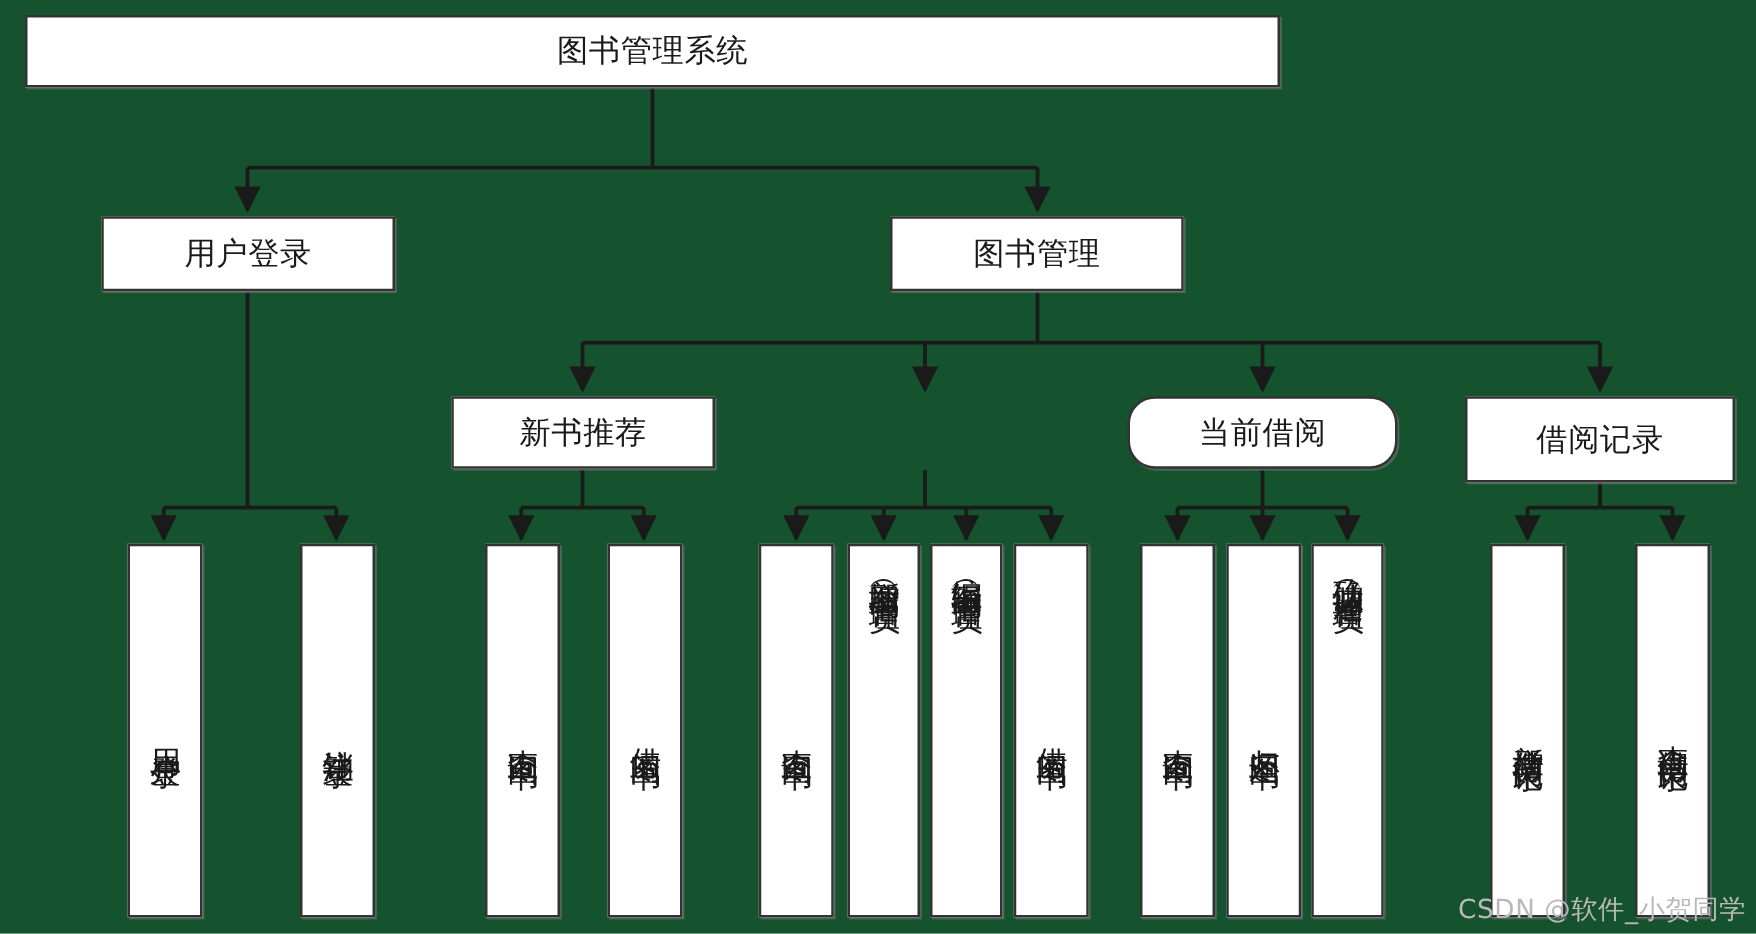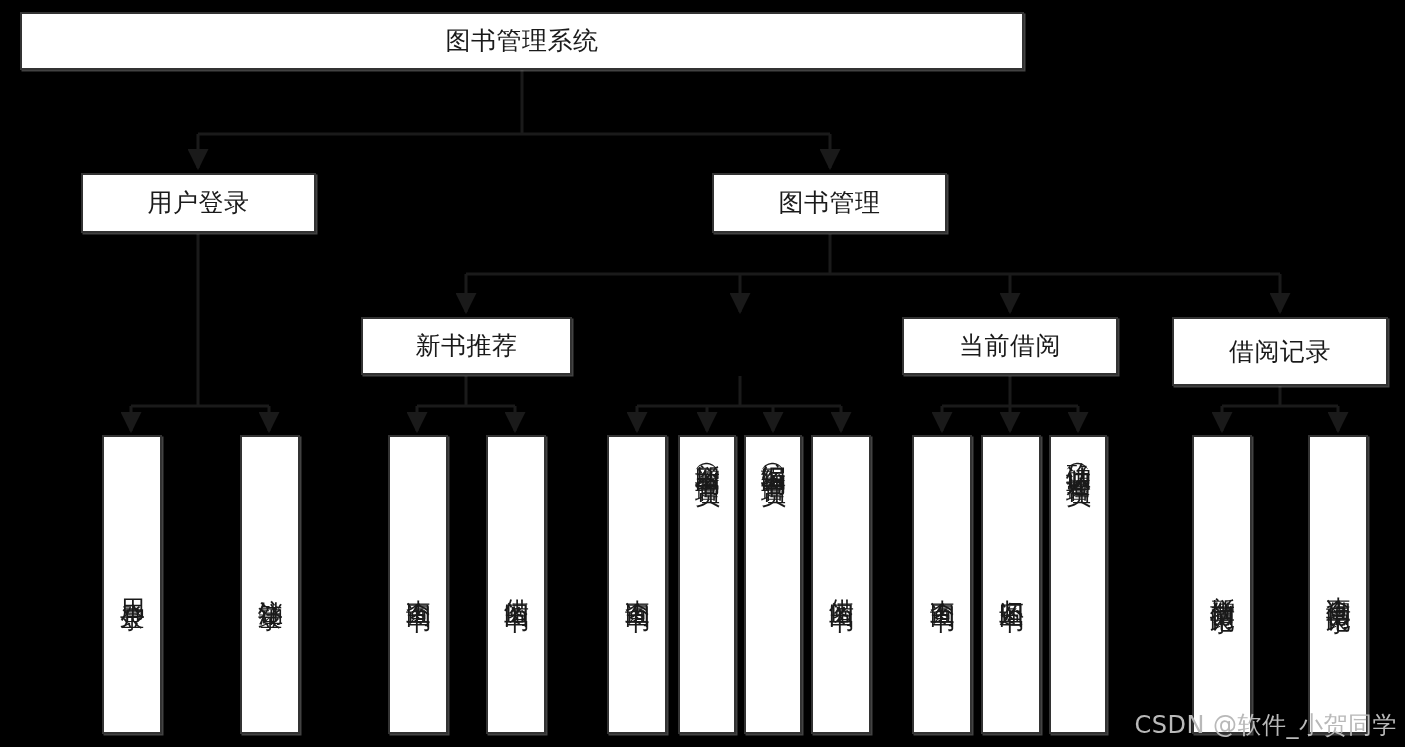--- a/index.html
+++ b/index.html
@@ -7,21 +7,21 @@
     padding: 0;
     background: #ffffff;
   }
   body {
     font-family: "DejaVu Sans", "Liberation Sans", sans-serif;
   }
   #canvas {
     position: relative;
     width: 1405px;
     height: 747px;
-    background: #000000;
+    background: #14532d;
     overflow: hidden;
   }
   svg.edges {
     position: absolute;
     left: 0;
     top: 0;
     width: 1405px;
     height: 747px;
     pointer-events: none;
   }
@@ -60,21 +60,21 @@
     white-space: nowrap;
   }
   .node.vertical.mid {
     align-items: center;
     padding-top: 0;
   }
   #watermark {
     position: absolute;
     right: 8px;
     bottom: 6px;
-    font-size: 24px;
+    font-size: 21px;
     color: #b9b9b9;
     white-space: nowrap;
     letter-spacing: 0.5px;
   }
 </style>
 </head>
 <body>
 
 <div id="canvas">
 
@@ -135,21 +135,21 @@
   <div class="node horizontal" style="left:81px; top:173px; width:235px; height:60px;">
     <span class="lbl">用户登录</span>
   </div>
   <div class="node horizontal" style="left:361px; top:317px; width:211px; height:58px;">
     <span class="lbl">新书推荐</span>
   </div>
 
   <div class="node horizontal" style="left:712px; top:173px; width:235px; height:60px;">
     <span class="lbl">图书管理</span>
   </div>
-  <div class="node horizontal" style="left:902px; top:317px; width:216px; height:58px;">
+  <div class="node horizontal" style="left:902px; top:317px; width:216px; height:58px;border-radius:22px;">
     <span class="lbl">当前借阅</span>
   </div>
   <div class="node horizontal" style="left:1172px; top:317px; width:216px; height:69px;">
     <span class="lbl">借阅记录</span>
   </div>
 
   <div class="node vertical mid" style="left:102px; top:435px; width:60px; height:299px;">
     <span class="lbl">用户登录</span>
   </div>
   <div class="node vertical mid" style="left:240px; top:435px; width:60px; height:299px;">

